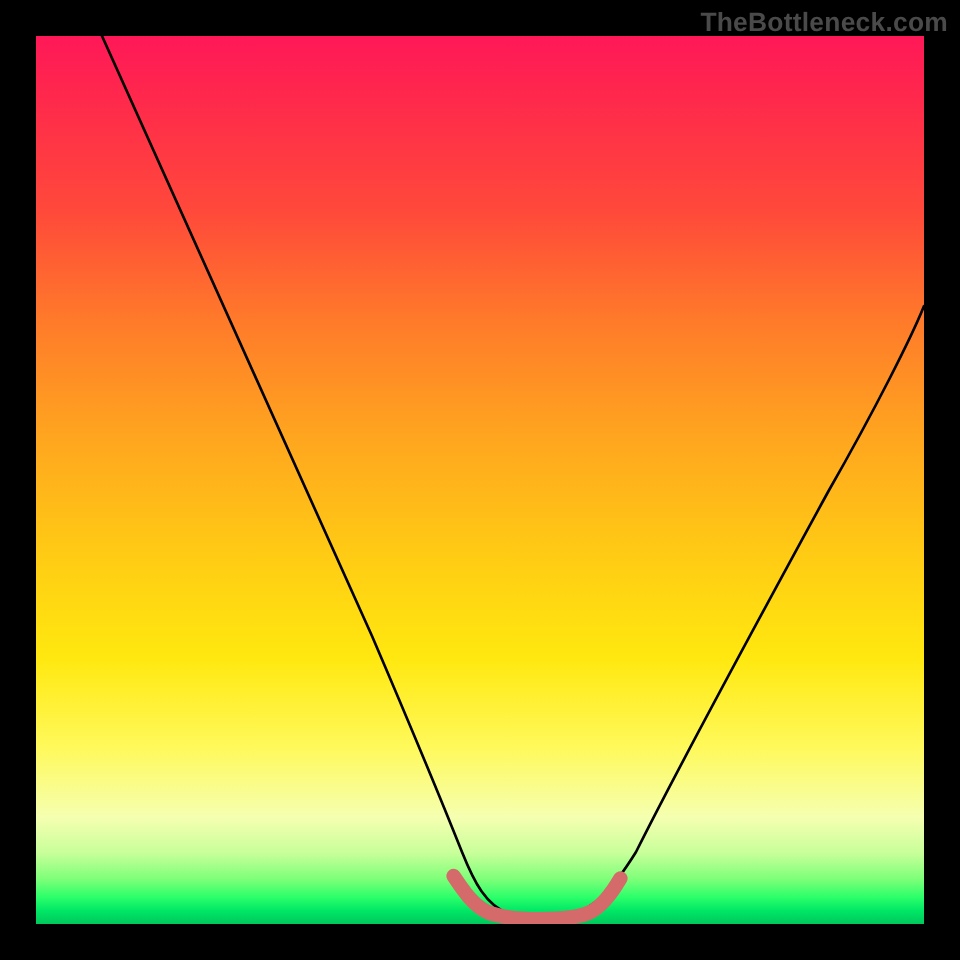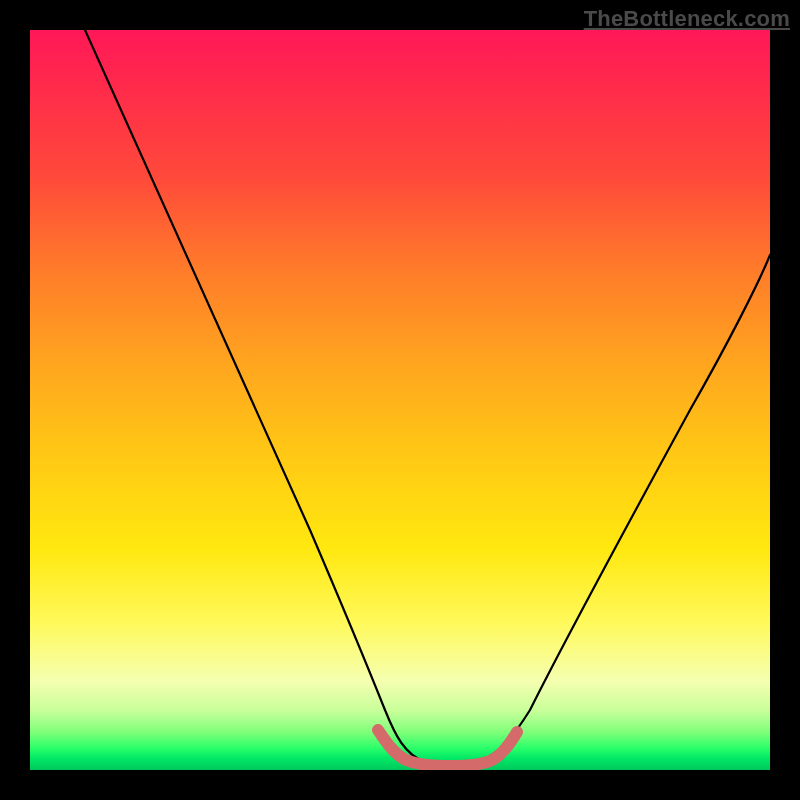--- a/index.html
+++ b/index.html
@@ -19,21 +19,20 @@
   }
   .watermark {
     position: absolute;
     top: 6px;
     right: 10px;
     color: #4a4a4a;
     font-size: 22px;
     font-weight: 600;
     letter-spacing: 0.2px;
     z-index: 10;
-    text-decoration: underline;
   }
   
   .plot {
     position: absolute;
     left: 30px;
     top: 30px;
     width: 740px;
     height: 740px;
     
     background: linear-gradient(to bottom,

